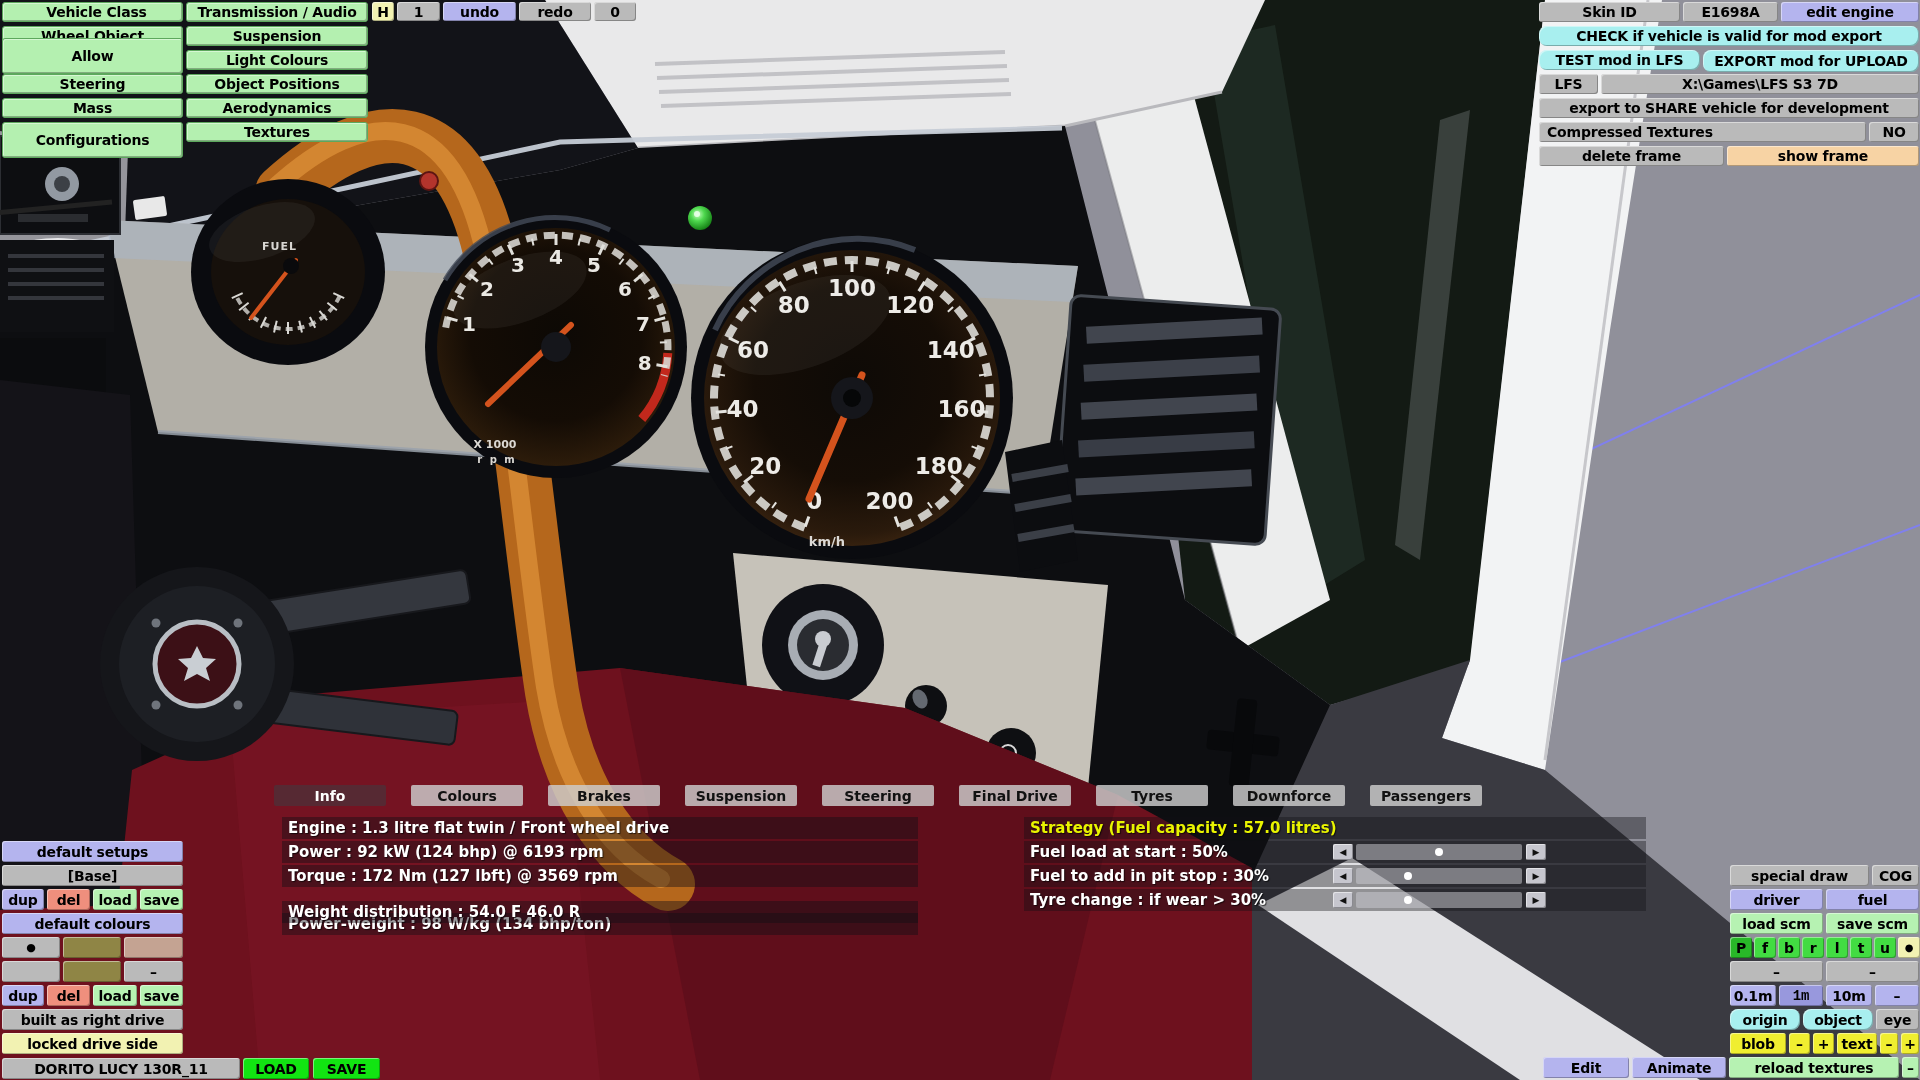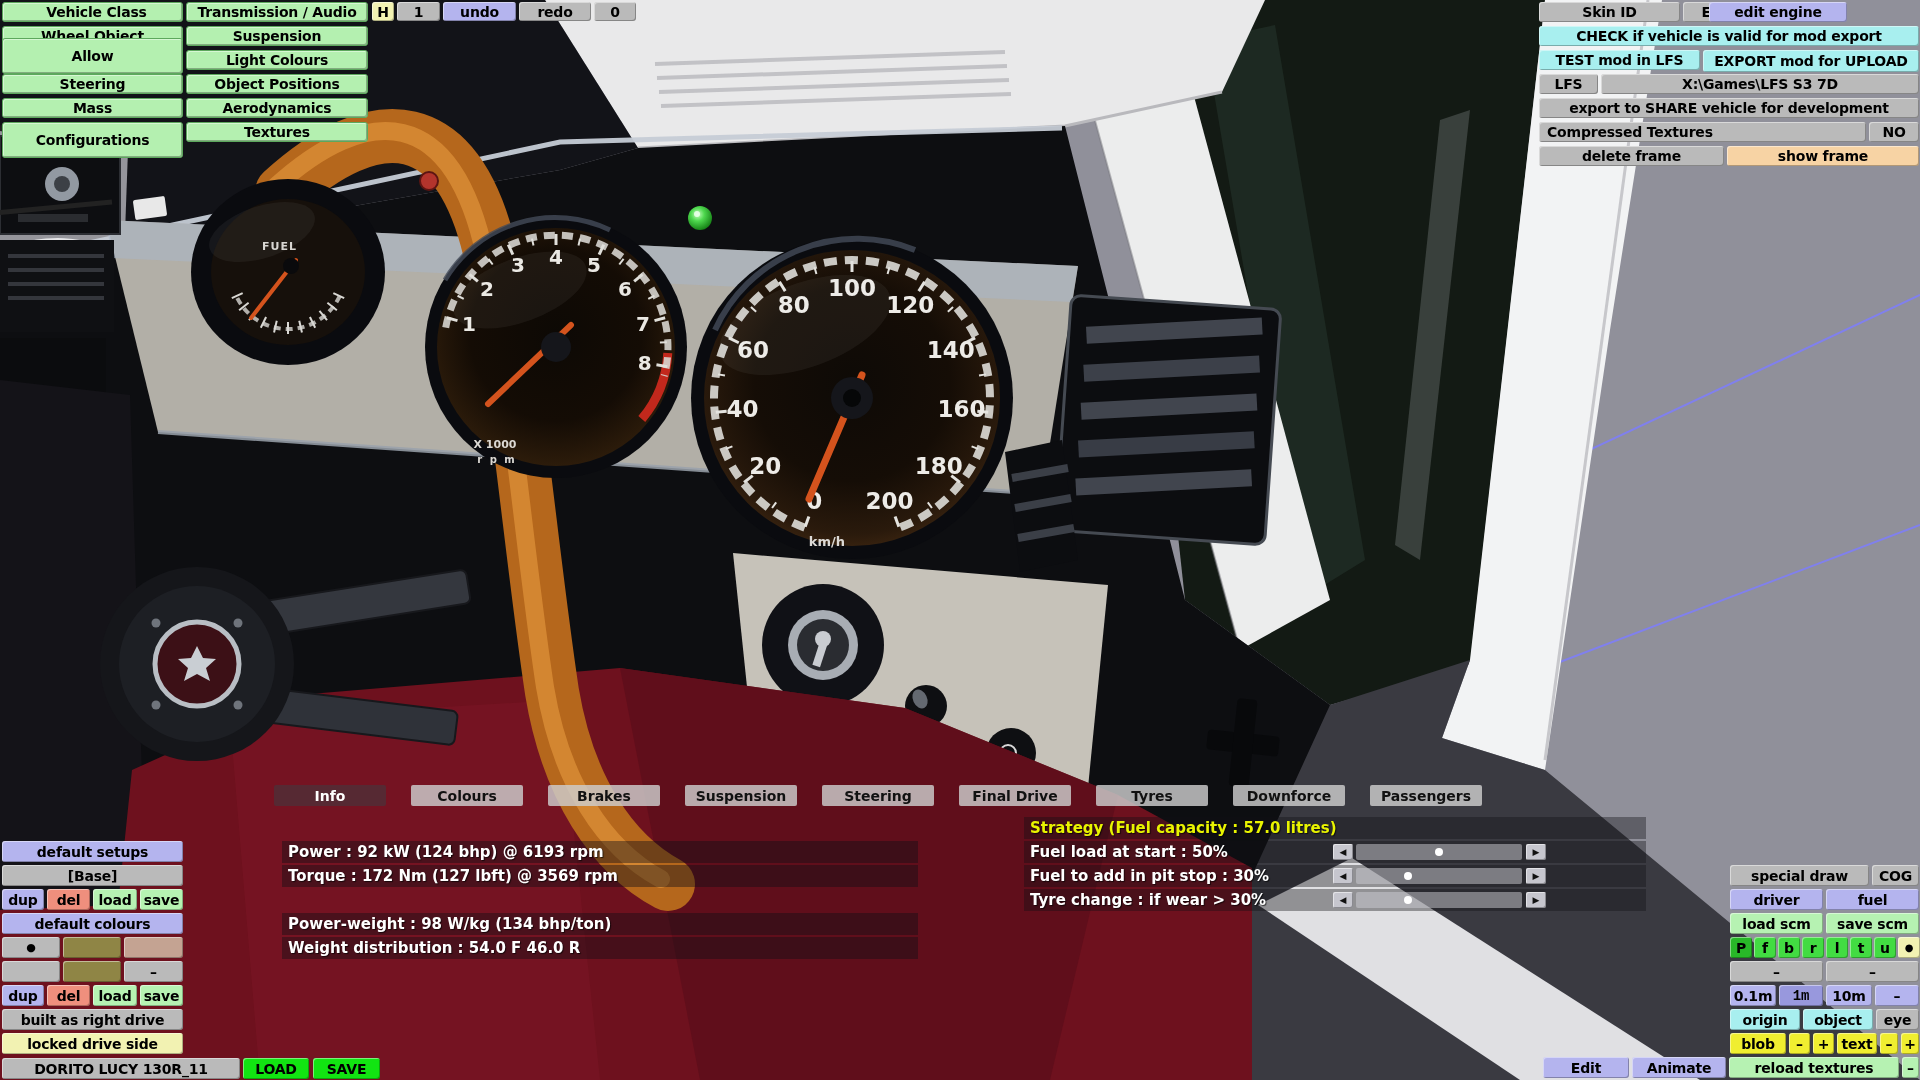--- a/index.html
+++ b/index.html
@@ -10,21 +10,21 @@
   svg text{font-family:"DejaVu Sans","Liberation Sans",sans-serif;font-weight:bold;}
   .b{position:absolute;box-sizing:border-box;display:flex;align-items:center;justify-content:center;
      font-weight:bold;font-size:14px;color:#000;border-radius:3px;white-space:nowrap;overflow:hidden;
      box-shadow:inset 1px 1px 0 rgba(255,255,255,.45), inset -1px -1px 0 rgba(0,0,0,.28);
      letter-spacing:-0.2px;}
   .tl{justify-content:flex-start;padding-left:8px;}
   .green{background:#b4f0b0;border:1px solid #5da85d;}
   .grey{background:#bababa;}
   .lav{background:#b4b4ee;}
   .sellav{background:#9898dd;font-family:Liberation Mono, monospace;}
-  .cyan{background:#a8efef;}
+  .cyan{background:#a8efef;border-radius:8px;}
   .paleyellow{background:#f2f2b2;}
   .peach{background:#f7d3a4;}
   .salmon{background:#ef8f7d;}
   .ltgreen{background:#b6f2b2;}
   .bgreen{background:#12e412;}
   .yellow{background:#f0ee30;}
   .dgreen{background:#28b828;}
   .ggreen{background:#42dc42;}
   .olive{background:#8f8545;}
   .tan{background:#c4a392;}
@@ -328,21 +328,21 @@
 <div class="b green" style="left:186px;top:122px;width:182px;height:20px">Textures</div>
 
 <div class="b paleyellow" style="left:372px;top:2px;width:22px;height:19px">H</div>
 <div class="b grey" style="left:397px;top:2px;width:43px;height:19px">1</div>
 <div class="b lav" style="left:443px;top:2px;width:73px;height:19px">undo</div>
 <div class="b grey" style="left:519px;top:2px;width:72px;height:19px">redo</div>
 <div class="b grey" style="left:594px;top:2px;width:42px;height:19px">0</div>
 
 <div class="b grey" style="left:1539px;top:2px;width:141px;height:20px">Skin ID</div>
 <div class="b grey" style="left:1683px;top:2px;width:95px;height:20px">E1698A</div>
-<div class="b lav" style="left:1709px;top:2px;width:138px;height:20px">edit engine</div>
+<div class="b lav" style="left:1781px;top:2px;width:138px;height:20px">edit engine</div>
 <div class="b cyan" style="left:1539px;top:26px;width:380px;height:20px">CHECK if vehicle is valid for mod export</div>
 <div class="b cyan" style="left:1539px;top:50px;width:161px;height:20px">TEST mod in LFS</div>
 <div class="b cyan" style="left:1703px;top:50px;width:216px;height:22px">EXPORT mod for UPLOAD</div>
 <div class="b grey" style="left:1539px;top:74px;width:59px;height:20px">LFS</div>
 <div class="b grey" style="left:1601px;top:74px;width:318px;height:20px">X:\Games\LFS S3 7D</div>
 <div class="b grey" style="left:1539px;top:98px;width:380px;height:20px">export to SHARE vehicle for development</div>
 <div class="b grey tl" style="left:1539px;top:122px;width:327px;height:20px">Compressed Textures</div>
 <div class="b grey" style="left:1869px;top:122px;width:50px;height:20px">NO</div>
 <div class="b grey" style="left:1539px;top:146px;width:185px;height:20px">delete frame</div>
 <div class="b peach" style="left:1727px;top:146px;width:192px;height:20px">show frame</div>
@@ -350,24 +350,25 @@
 <div class="tab sel" style="left:274px">Info</div>
 <div class="tab" style="left:411px">Colours</div>
 <div class="tab" style="left:548px">Brakes</div>
 <div class="tab" style="left:685px">Suspension</div>
 <div class="tab" style="left:822px">Steering</div>
 <div class="tab" style="left:959px">Final Drive</div>
 <div class="tab" style="left:1096px">Tyres</div>
 <div class="tab" style="left:1233px">Downforce</div>
 <div class="tab" style="left:1370px">Passengers</div>
 
+<div class="irow" style="top:817px">Engine : 1.3 litre flat twin / Front wheel drive</div>
 <div class="irow" style="top:841px">Power : 92 kW (124 bhp) @ 6193 rpm</div>
 <div class="irow" style="top:865px">Torque : 172 Nm (127 lbft) @ 3569 rpm</div>
 <div class="irow" style="top:913px">Power-weight : 98 W/kg (134 bhp/ton)</div>
-<div class="irow" style="top:937px">Weight distribution : 54.0 F  46.0 R</div>
+<div class="irow" style="top:901px">Weight distribution : 54.0 F  46.0 R</div>
 
 <div class="sbar" style="top:817px">
   <div class="slabel stitle">Strategy (Fuel capacity : 57.0 litres)</div>
 </div>
 <div class="sbar" style="top:841px">
   <div class="slabel">Fuel load at start : 50%</div>
   <div class="slbtn" style="left:309px">◀</div>
   <div class="sltrack">
         <div class="sldot" style="left: 79px;"></div>
       </div>

